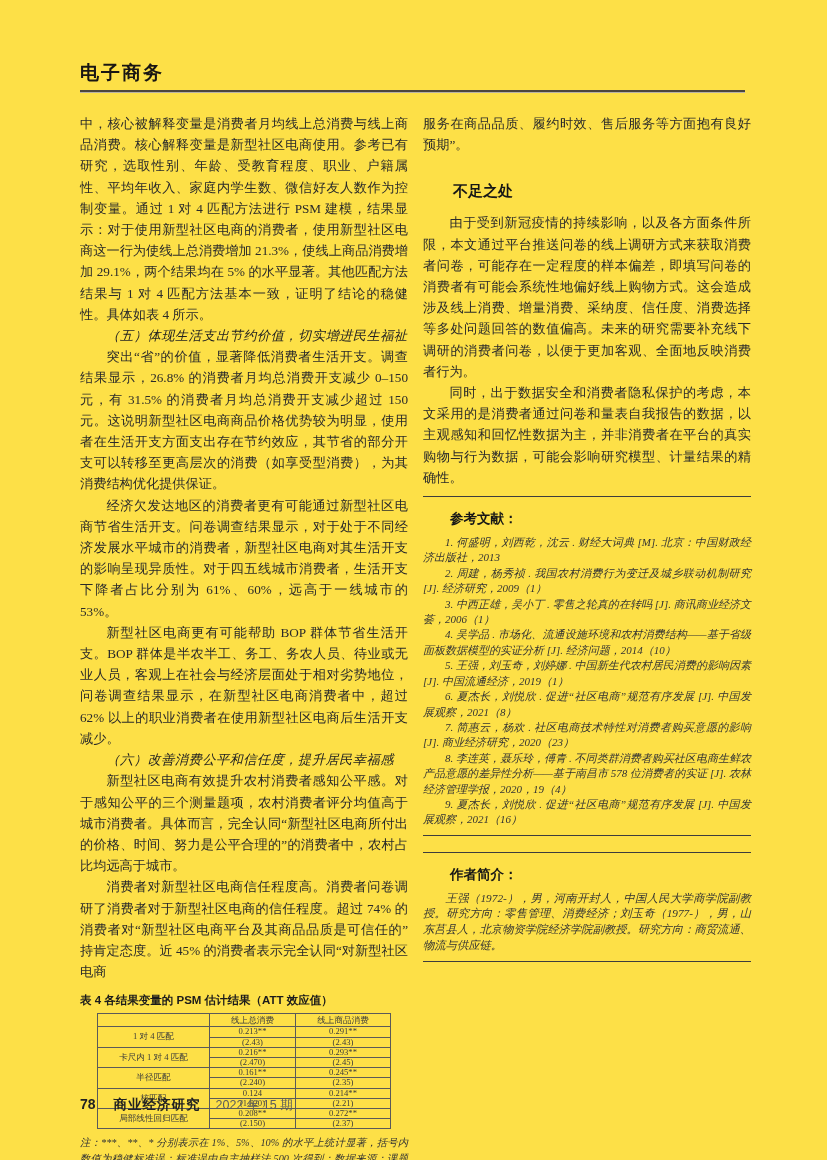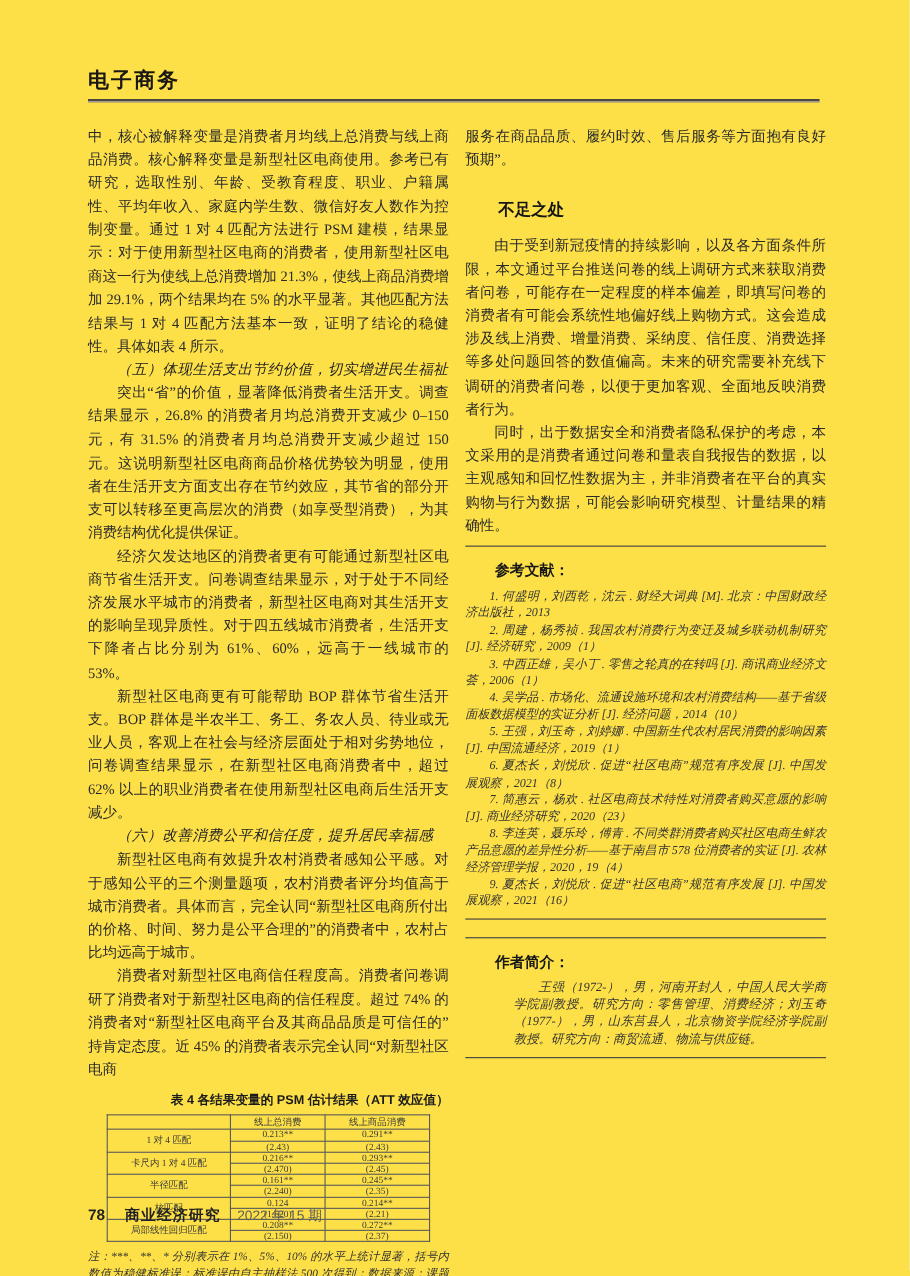--- a/index.html
+++ b/index.html
@@ -34,21 +34,21 @@
     text-indent:2em;color:#222;letter-spacing:.5px;
   }
   .section-head{
     font-family:"Liberation Sans","DejaVu Sans",sans-serif;
     font-weight:bold;font-size:15px;line-height:22px;color:#161616;
     margin:25px 0 10px 0;padding-left:2em;
   }
   
   .tbl-title{
     font-family:"Liberation Sans","DejaVu Sans",sans-serif;
-    font-weight:bold;font-size:11.5px;text-align:right;
+    font-weight:bold;font-size:11.5px;text-align:left;
     margin:11px 0 5px 0;color:#1b1b1b;
   }
   table.psm{
     border-collapse:collapse;margin-left:17px;width:293px;
     font-size:8.6px;color:#3a3a3a;table-layout:fixed;font-family:Liberation Serif, serif;
   }
   table.psm th,table.psm td{
     border:1px solid #5a5a5a;text-align:center;font-weight:normal;
     padding:0;height:9.2px;line-height:9.2px;overflow:hidden;
   }
@@ -70,21 +70,21 @@
     font-family:"Liberation Sans","DejaVu Sans",sans-serif;
     font-weight:bold;font-size:13.5px;color:#161616;
     margin:13px 0 7px 0;padding-left:2em;
   }
   .ref{
     font-size:11px;line-height:15.4px;font-style:italic;
     text-align:justify;text-indent:2em;color:#333;
   }
   .bio{
     font-size:11.3px;line-height:15.7px;font-style:italic;
-    text-align:justify;text-indent:2em;color:#333;margin-left:44px;
+    text-align:justify;text-indent:2em;color:#333;
   }
   
   .footer{
     position:absolute;left:80px;top:1096px;
     font-family:"Liberation Sans","DejaVu Sans",sans-serif;
     display:flex;align-items:baseline;
   }
   .pg-num{font-weight:bold;font-size:14px;color:#222;}
   .journal{font-weight:bold;font-size:13.5px;color:#222;margin-left:18px;letter-spacing:1px;}
   .issue{font-size:12.5px;color:#5c5c5c;margin-left:15px;}

